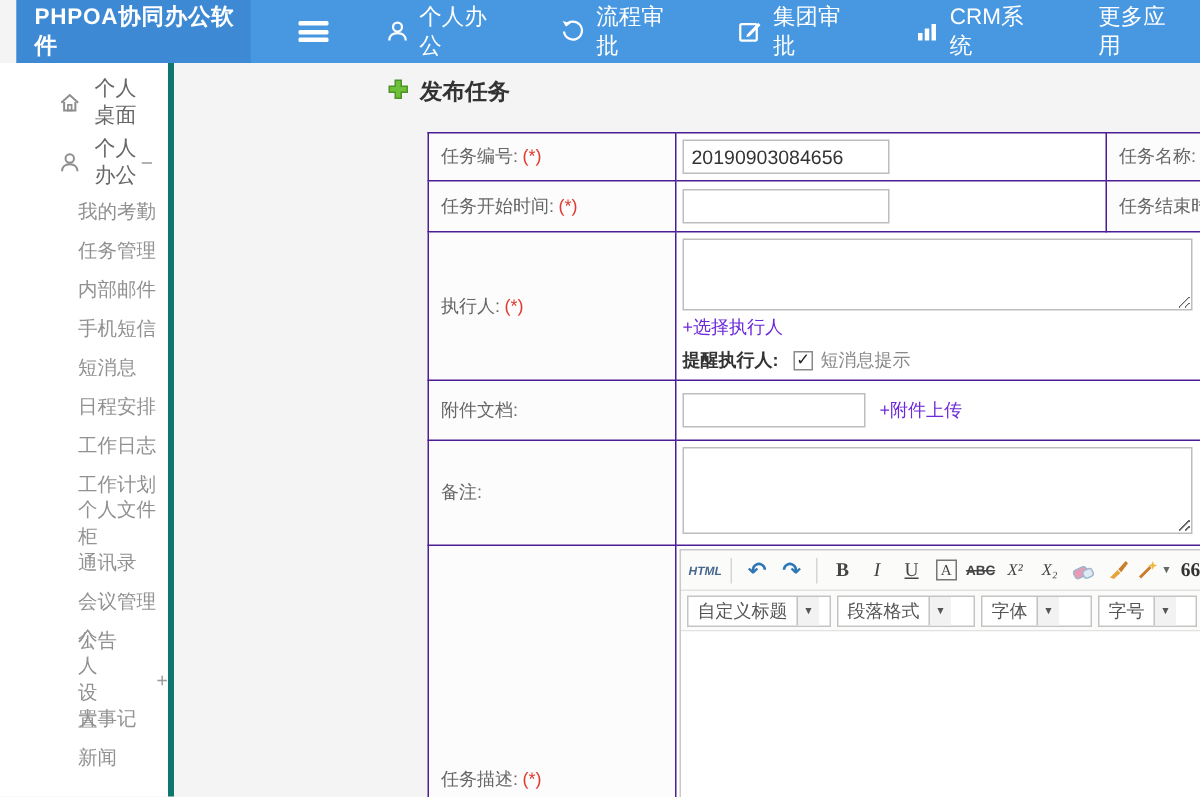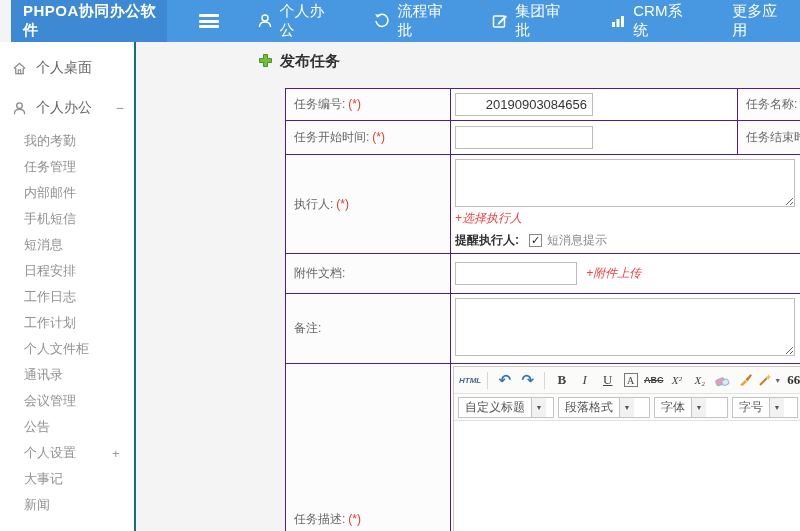--- a/index.html
+++ b/index.html
@@ -14,22 +14,22 @@
   .topnav { display:flex; align-items:center; color:#fff; }
   .hamburger { width:20px; height:14px; margin:0 0 0 32px; display:flex; flex-direction:column;
     justify-content:space-between; cursor:pointer; }
   .hamburger span { display:block; height:3px; background:#fff; border-radius:1px; }
   .nav-item { display:flex; align-items:center; gap:7px; color:#fff; font-size:15px;
     margin-left:38px; cursor:pointer; }
   .nav-item svg { display:block; }
   .caret-down { font-size:9px; margin-left:6px; }
 
   
-  .sidebar { position:absolute; left:0; top:42px; width:136px; height:489px;
-    background:#fff; border-right:2px solid #0f766e; padding-top:6px; }
+  .sidebar { position:absolute; left:0; top:42px; width:116px; height:489px;
+    background:#fff; border-right:4px solid #0f766e; padding-top:6px;padding-left:28px; }
   .side-top { height:40px; display:flex; align-items:center; padding:0 10px 0 11px;
     color:#666; font-size:14px; cursor:pointer; }
   .side-top .s-icon { width:16px; height:16px; margin-right:9px; display:flex;
     align-items:center; justify-content:center; color:#8d8d8d; }
   .side-top .toggle { margin-left:auto; color:#9a9a9a; font-size:14px; }
   .side-sub { height:26px; display:flex; align-items:center; padding-left:24px;
     color:#919191; font-size:13px; cursor:pointer; }
   .side-sub .toggle { margin-left:36px; color:#9a9a9a; font-size:13px; }
 
   
@@ -41,21 +41,21 @@
   .form-wrap { position:absolute; left:148px; top:46px; width:720px; }
   table.form { border-collapse:collapse; table-layout:fixed; width:720px; background:#fff; }
   table.form td { border:1px solid #4c1d95; vertical-align:middle; }
   td.lbl { background:#fcfcfc; padding-left:8px; font-size:12px; color:#666; }
   .req { color:#e03c31; margin-left:3px; }
   td.fld { background:#fff; padding:4px; font-size:12px; color:#555; }
   input.txt { height:23px; border:1px solid #bdbdbd; background:#fff; font-size:13px;
     color:#333; padding:0 5px; font-family:inherit; }
   textarea.ta { border:1px solid #bdbdbd; background:#fff; width:340px; resize:both;
     font-family:inherit; }
-  a.blue-link { color:#ef4444; font-size:12px; text-decoration:none; cursor:pointer;font-style:italic; }
+  a.blue-link { color:#6d28d9; font-size:12px; text-decoration:none; cursor:pointer; }
   .remind-row { display:flex; align-items:center; margin-top:5px; }
   .remind-lbl { font-weight:bold; color:#333; font-size:12px; }
   .cbox { width:13px; height:13px; border:1px solid #8a8a8a; background:#fff; margin:0 5px 0 10px;
     display:flex; align-items:center; justify-content:center; font-size:11px; color:#222;
     line-height:1; cursor:pointer; }
   .cbox-lbl { color:#888; font-size:12px; }
 
   
   .editor { border:1px solid #c9c9c9; background:#fbfbfa; }
   .tb-row { display:flex; align-items:center; height:27px; padding:0 4px; border-bottom:1px solid #e2e2e2; }
@@ -229,21 +229,21 @@
           <col style="width:287px">
           <col style="width:268px">
         </colgroup>
 
       <tbody>
           <tr style="height:30px">
         <td class="lbl">
           <span>任务编号:</span><span class="req">(*)</span>
         </td>
         <td class="fld">
-          <input class="txt" style="width: 138px; text-align: right;" value="20190903084656">
+          <input class="txt" style="width: 138px;" value="20190903084656">
         </td>
         <td class="lbl">
           <span>任务名称:</span>
         </td>
       </tr>
 
       <tr style="height:34px">
         <td class="lbl">
           <span>任务开始时间:</span><span class="req">(*)</span>
         </td>

